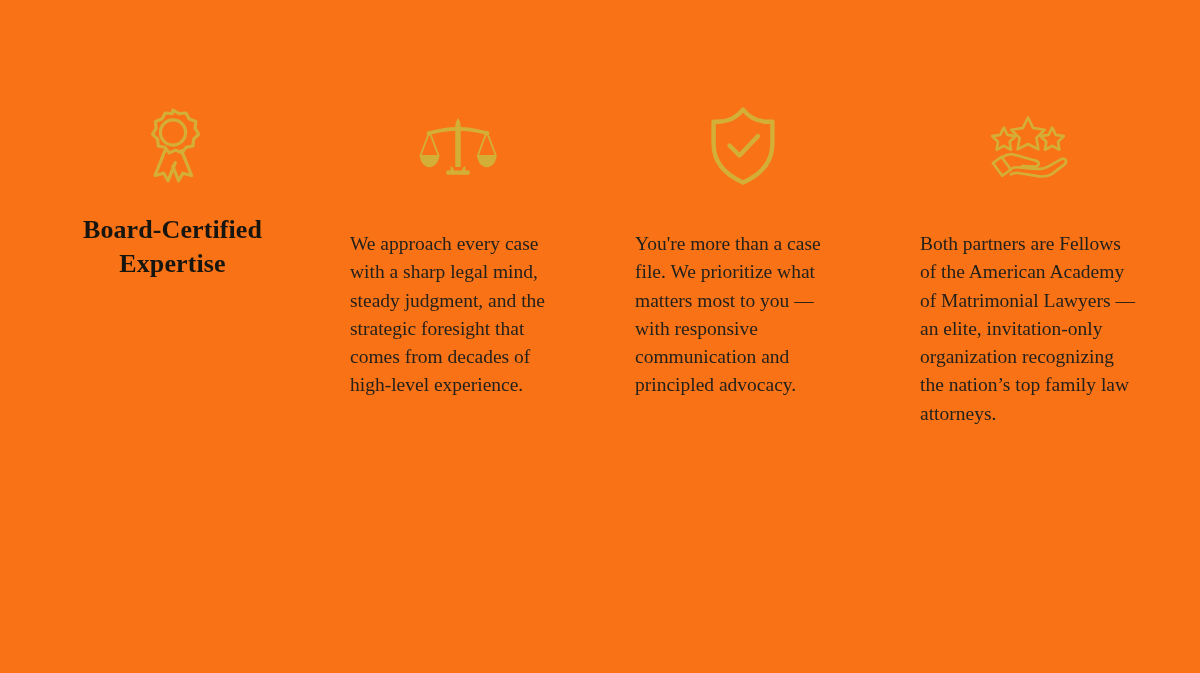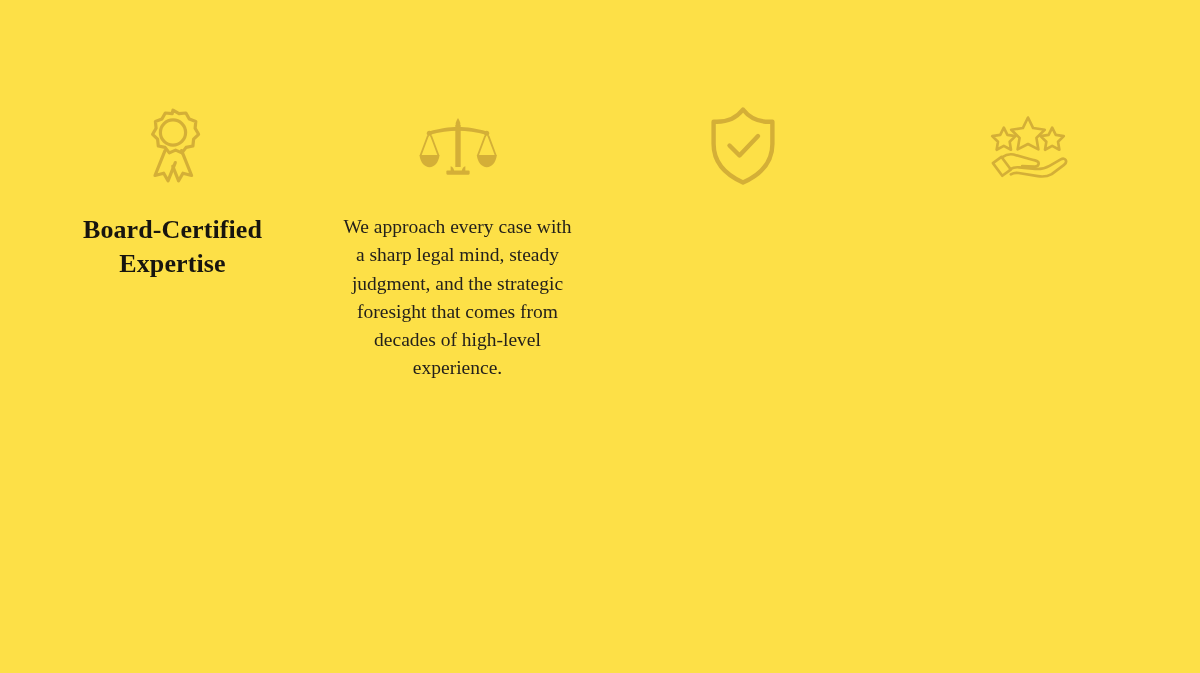--- a/index.html
+++ b/index.html
@@ -17,21 +17,21 @@
 
   .features-section {
     width: 1200px;
     height: 673px;
     box-sizing: border-box;
     display: flex;
     flex-direction: row;
     align-items: flex-start;
     justify-content: center;
     padding: 105px 30px 0 30px;
-    background: #fde047;
+    background: #f97316;
   }
 
   .feature-column {
     width: 25%;
     box-sizing: border-box;
     display: flex;
     flex-direction: column;
     align-items: center;
     padding: 0 18px;
   }
@@ -59,22 +59,21 @@
     text-align: center;
     letter-spacing: 0.1px;
     margin: 0 0 22px 0;
     max-width: 230px;
   }
 
   .feature-body {
     font-size: 19.5px;
     line-height: 1.45;
     color: #24211b;
-    text-align: center;
-    margin: 0;
+    margin: 17px;
     max-width: 215px;
   }
 
   .col-1 .feature-body { max-width: 216px; }
   .col-2 .feature-body { max-width: 228px; }
   .col-3 .feature-body { max-width: 224px; }
   .col-4 .feature-body { max-width: 216px; }
 </style>
 </head>
 <body>
@@ -122,33 +121,35 @@
     <p class="feature-body">We approach every case with a sharp legal mind, steady judgment, and the strategic foresight that comes from decades of high-level experience.</p>
   </div>
 
   <div class="feature-column col-3">
     <div class="feature-icon">
       <svg viewBox="0 0 78 82" fill="none" xmlns="http://www.w3.org/2000/svg" stroke="#d4af37" stroke-width="4.4" stroke-linecap="round" stroke-linejoin="round">
         <path d="M39 4.5 C46.0 13.6 55.4 17.6 68.4 16.7 L68.4 39.0 C68.4 57.0 56.2 69.8 39 77.5 C21.8 69.8 9.6 57.0 9.6 39.0 L9.6 16.7 C22.6 17.6 32.0 13.6 39 4.5 Z"></path>
         <path d="M25.5 40.5 L35.5 50.5 L54.0 31.0"></path>
       </svg>
     </div>
+    <p class="feature-body">You're more than a case file. We prioritize what matters most to you — with responsive communication and principled advocacy.</p>
   </div>
 
   <div class="feature-column col-4">
     <div class="feature-icon">
       <svg viewBox="0 0 100 80" fill="none" xmlns="http://www.w3.org/2000/svg" stroke="#d4af37" stroke-width="3.4" stroke-linecap="round" stroke-linejoin="round">
 
         <path d="M50 3.5 L56.6 17.0 L71.5 19.2 L60.8 29.6 L63.3 44.4 L50 37.4 L36.7 44.4 L39.2 29.6 L28.5 19.2 L43.4 17.0 Z"></path>
 
         <path d="M19.0 16.5 L23.6 25.8 L33.9 27.3 L26.5 34.5 L28.2 44.8 L19.0 39.9 L9.8 44.8 L11.5 34.5 L4.1 27.3 L14.4 25.8 Z"></path>
 
         <path d="M81.0 16.5 L85.6 25.8 L95.9 27.3 L88.5 34.5 L90.2 44.8 L81.0 39.9 L71.8 44.8 L73.5 34.5 L66.1 27.3 L76.4 25.8 Z"></path>
 
         <path d="M5.0 62.0 L16.0 54.0 L28.0 70.2 L17.0 78.2 Z"></path>
 
         <path d="M16.5 54.6 C21.5 51.2 26.5 49.8 31.5 51.0 L47.5 55.4 C52.0 56.6 55.5 57.6 59.0 58.4 C62.4 59.2 64.0 61.0 63.6 63.2 C63.2 65.4 61.2 66.6 58.2 66.4 L42.5 65.6"></path>
         <path d="M27.0 69.8 C30.8 67.6 34.6 67.0 38.4 67.4 L59.2 69.4 C66.0 70.0 72.0 68.6 77.6 65.4 L92.0 57.2 C94.8 55.6 97.4 56.2 98.4 58.2 C99.4 60.2 98.6 62.4 96.2 64.2 L80.4 76.0 C75.0 79.0 69.0 79.6 62.6 78.6 L38.0 74.6 C34.4 74.0 31.0 74.6 28.0 76.4"></path>
       </svg>
     </div>
+    <p class="feature-body">Both partners are Fellows of the American Academy of Matrimonial Lawyers — an elite, invitation-only organization recognizing the nation’s top family law attorneys.</p>
   </div>
 
 </div>
 
 </body></html>

